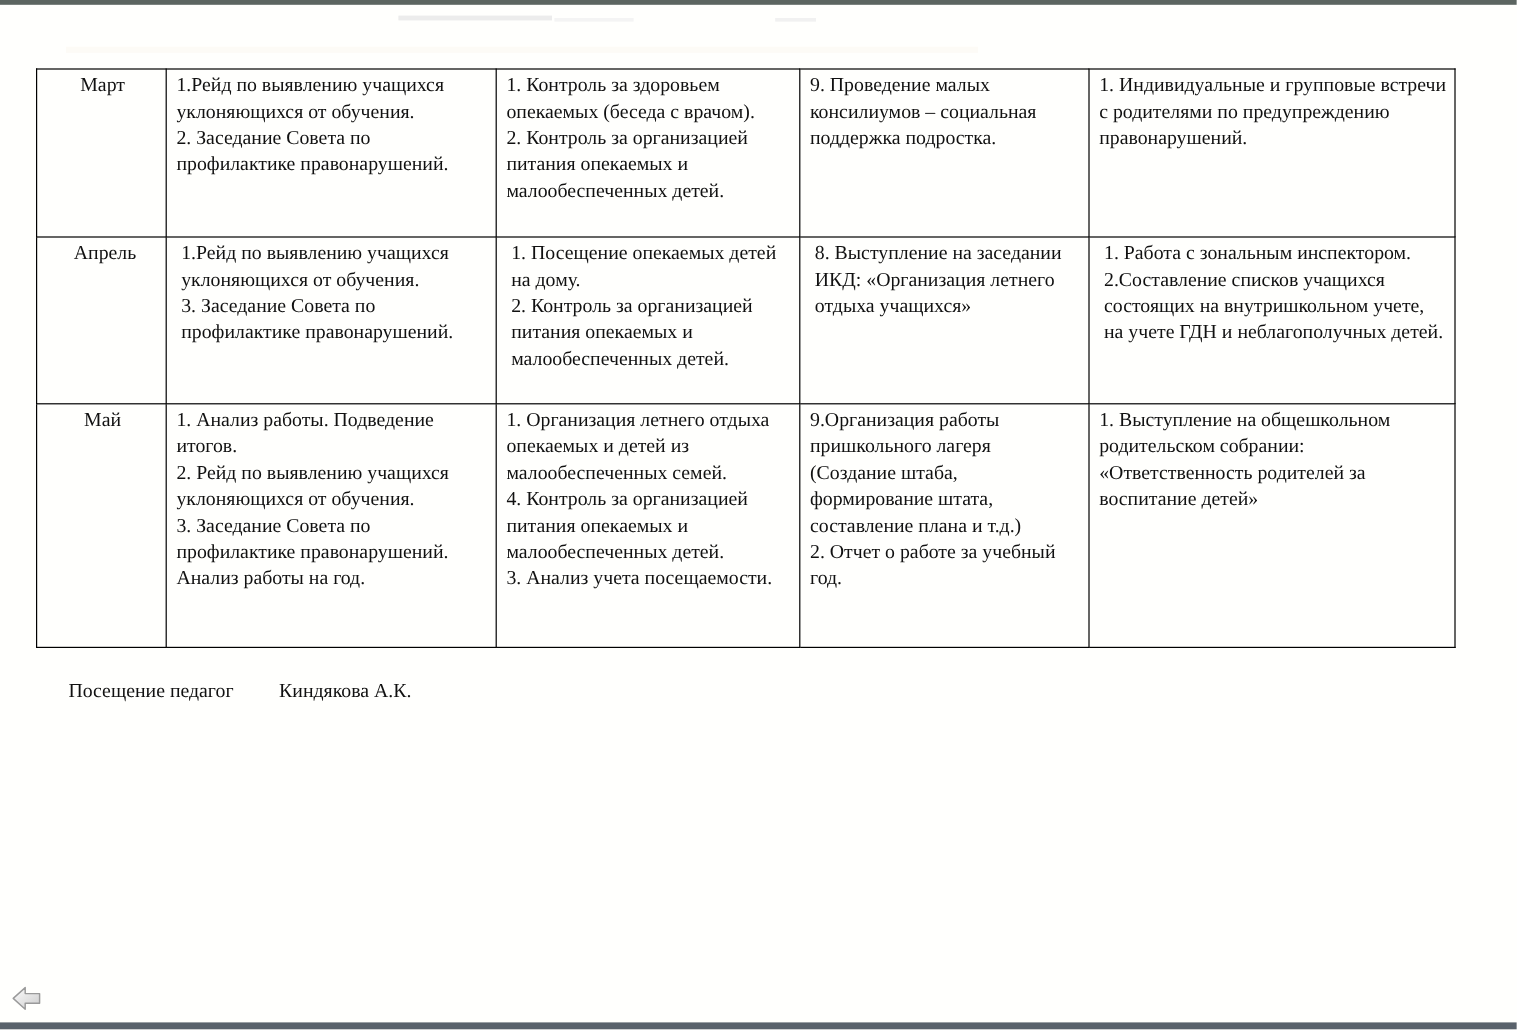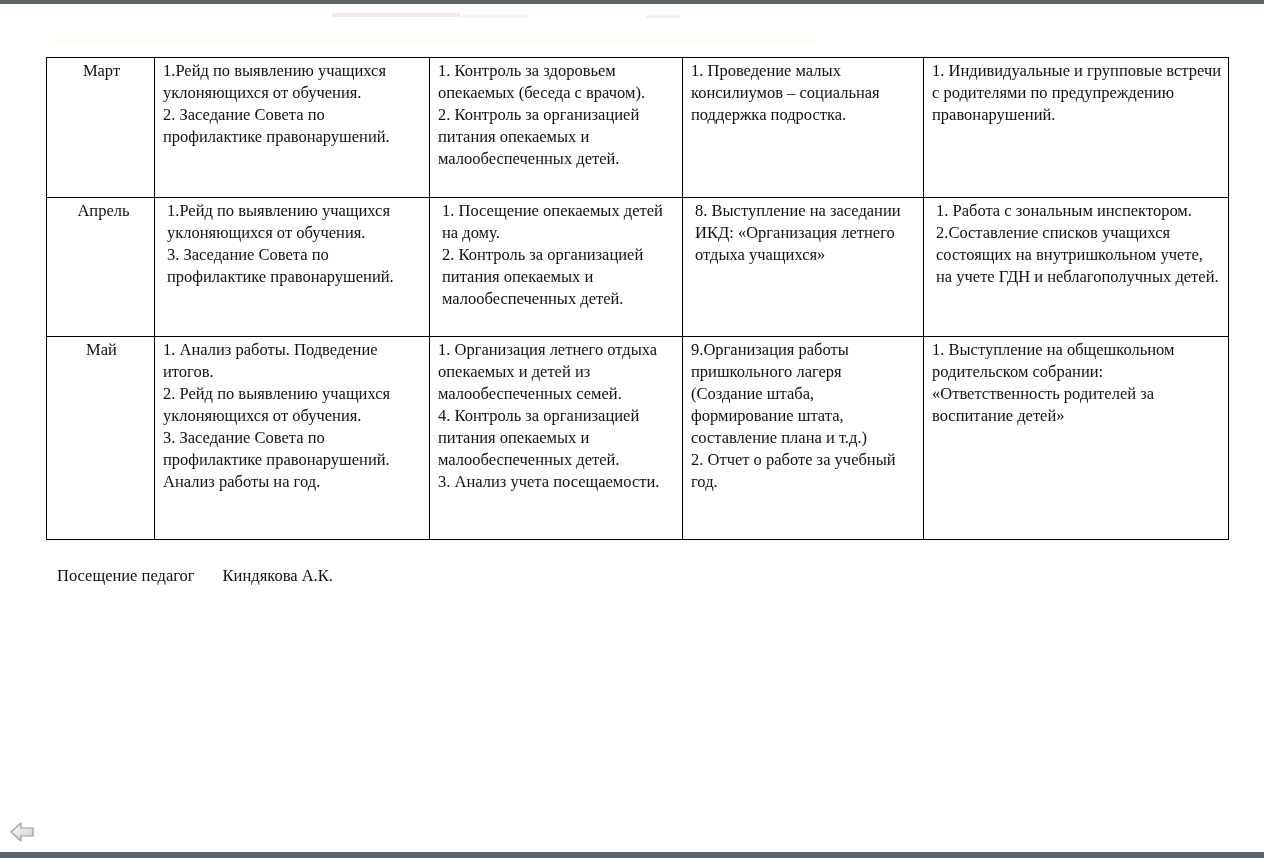--- a/index.html
+++ b/index.html
@@ -31,21 +31,21 @@
   
   .artifact { position: absolute; pointer-events: none; }
   .a1 { left: 332px; top: 13px; width: 128px; height: 4px; background: #ececec; }
   .a2 { left: 462px; top: 15px; width: 66px;  height: 3px; background: #f4f4f4; }
   .a3 { left: 646px; top: 15px; width: 34px;  height: 3px; background: #f1f1f1; }
   .a4 { left: 55px;  top: 39px; width: 760px; height: 5px; background: #fdfbf6; }
 
   
   table.plan {
     position: absolute;
-    left: 46px;
+    left: 30px;
     top: 57px;
     width: 1182px;
     border-collapse: collapse;
     table-layout: fixed;
   }
   table.plan td {
     border: 1.6px solid #000;
     vertical-align: top;
     padding: 2px 6px 4px 8px;
     font-size: 16.5px;
@@ -66,21 +66,21 @@
 
   
   .signature {
     position: absolute;
     left: 57px;
     top: 565px;
     font-size: 16.5px;
     line-height: 22px;
     white-space: nowrap;
   }
-  .signature .sig-name { margin-left: 28px; }
+  .signature .sig-name { margin-left: 38px; }
 
   
   .back-btn {
     position: absolute;
     left: 9px;
     top: 820px;
     width: 26px;
     height: 25px;
     cursor: pointer;
     background: transparent;
@@ -113,21 +113,21 @@
         </td>
       <td>
           <span class="cell-text">1.Рейд по выявлению учащихся уклоняющихся от обучения.
 2. Заседание Совета по профилактике правонарушений.</span>
         </td>
       <td>
           <span class="cell-text">1. Контроль за здоровьем опекаемых (беседа с врачом).
 2.  Контроль за организацией питания опекаемых и малообеспеченных детей.</span>
         </td>
       <td>
-          <span class="cell-text">1. Проведение малых консилиумов – социальная поддержка подростка.</span>
+          <span class="cell-text">9. Проведение малых консилиумов – социальная поддержка подростка.</span>
         </td>
       <td>
           <span class="cell-text">1. Индивидуальные и групповые встречи с родителями по предупреждению правонарушений.</span>
         </td>
     </tr>
     <tr class="r2">
       <td class="month">
           <span class="cell-text">Апрель</span>
         </td>
       <td>

